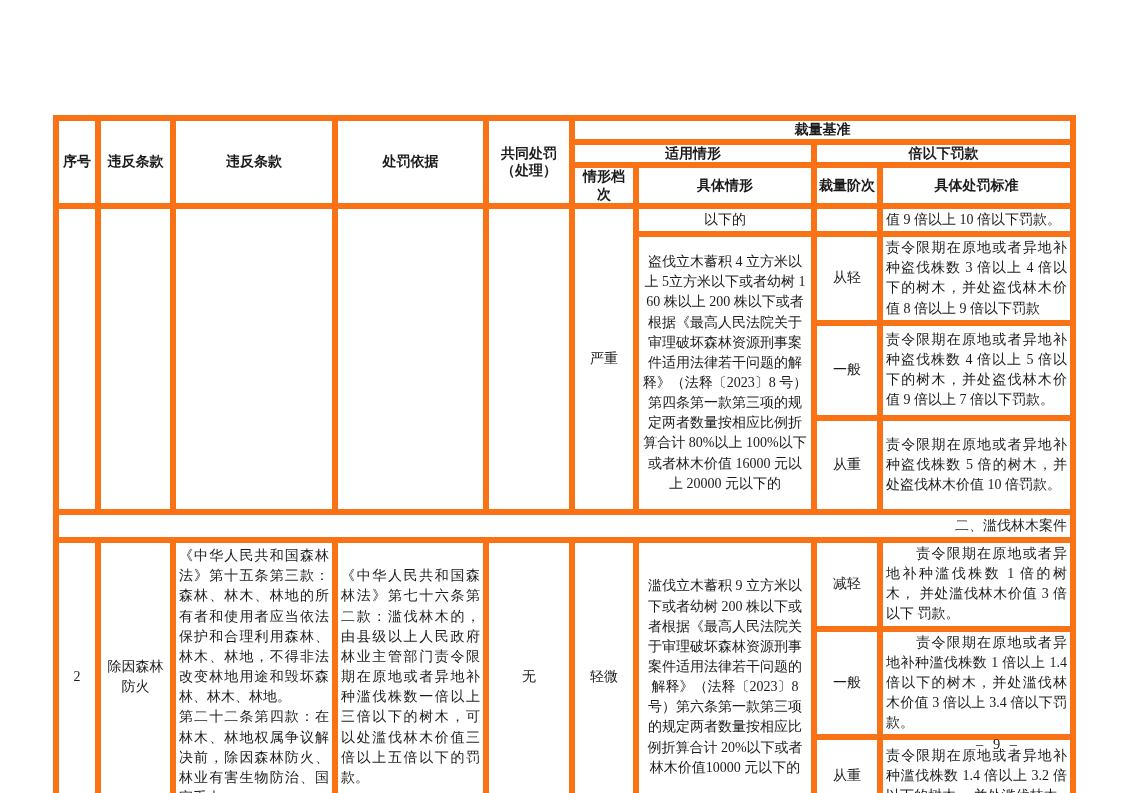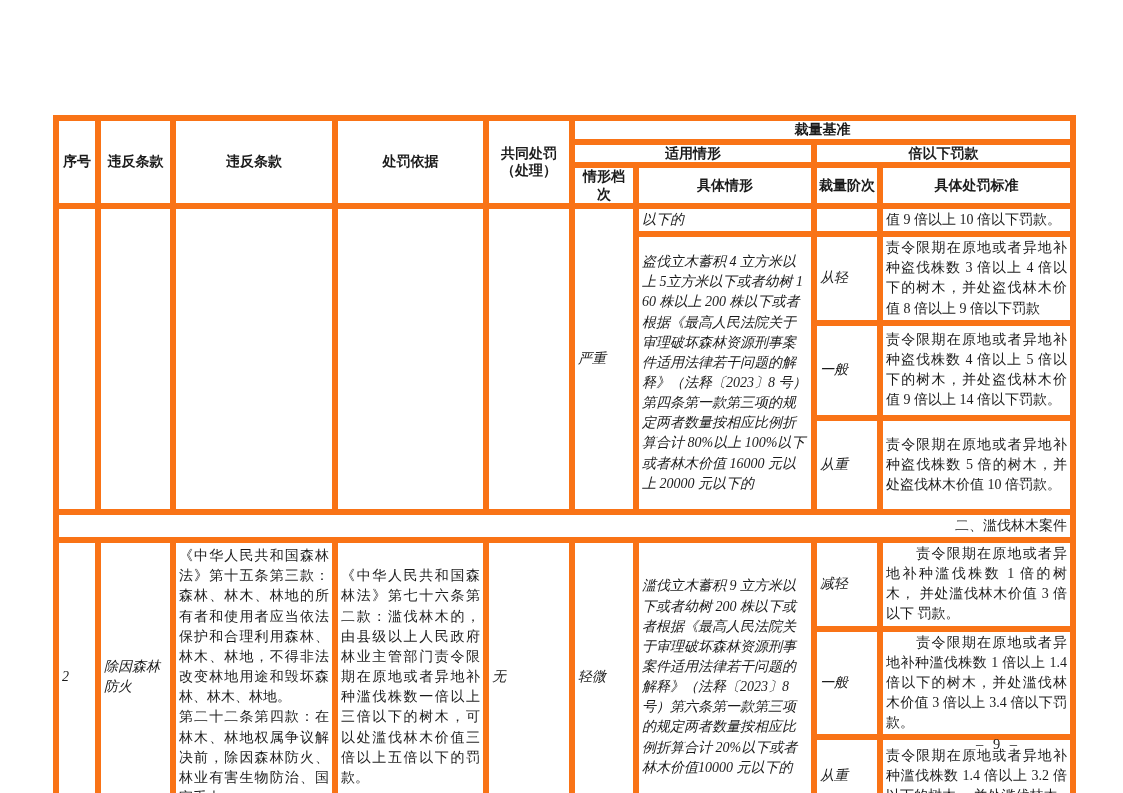--- a/index.html
+++ b/index.html
@@ -18,21 +18,21 @@
     line-height:1.44;
     vertical-align:middle;
     word-break:break-all;
     overflow:hidden;
   }
   .doc th {
     font-family:"Liberation Sans","DejaVu Sans",sans-serif;
     font-weight:bold; text-align:center; white-space:pre-line;
     line-height:1.25; padding:0 2px;
   }
-  .c   { text-align:left;font-style:italic; }
+  .c   { text-align:center; }
   .j   { text-align:justify; }
   .pre { white-space:pre-line; }
   .section-cell { text-align:right; padding-left:7px; }
   .pagenum {
     position:absolute; left:948px; top:736px; width:100px;
     text-align:center; font-size:14.5px; letter-spacing:3px; color:#222;
   }
 </style>
 </head>
 <body>
@@ -84,21 +84,21 @@
       <td></td>
       <td class="j">值 9 倍以上 10 倍以下罚款。</td>
     </tr>
     <tr style="height:88px">
       <td rowspan="3" class="c">盗伐立木蓄积 4 立方米以上 5立方米以下或者幼树 160 株以上 200 株以下或者根据《最高人民法院关于审理破坏森林资源刑事案件适用法律若干问题的解释》（法释〔2023〕8 号）第四条第一款第三项的规定两者数量按相应比例折算合计 80%以上 100%以下或者林木价值 16000 元以上 20000 元以下的</td>
       <td class="c">从轻</td>
       <td class="j">责令限期在原地或者异地补种盗伐株数 3 倍以上 4 倍以 下的树木，并处盗伐林木价 值 8 倍以上 9 倍以下罚款</td>
     </tr>
     <tr style="height:95px">
       <td class="c">一般</td>
-      <td class="j">责令限期在原地或者异地补种盗伐株数 4 倍以上 5 倍以下的树木，并处盗伐林木价值 9 倍以上 14 倍以下罚款。</td>
+      <td class="j">责令限期在原地或者异地补种盗伐株数 4 倍以上 5 倍以下的树木，并处盗伐林木价值 9 倍以上 7 倍以下罚款。</td>
     </tr>
     <tr style="height:94px">
       <td class="c">从重</td>
       <td class="j">责令限期在原地或者异地补种盗伐株数 5 倍的树木，并处盗伐林木价值 10 倍罚款。</td>
     </tr>
 
     <tr style="height:19px">
       <td colspan="9" class="section-cell">二、滥伐林木案件</td>
     </tr>
 

